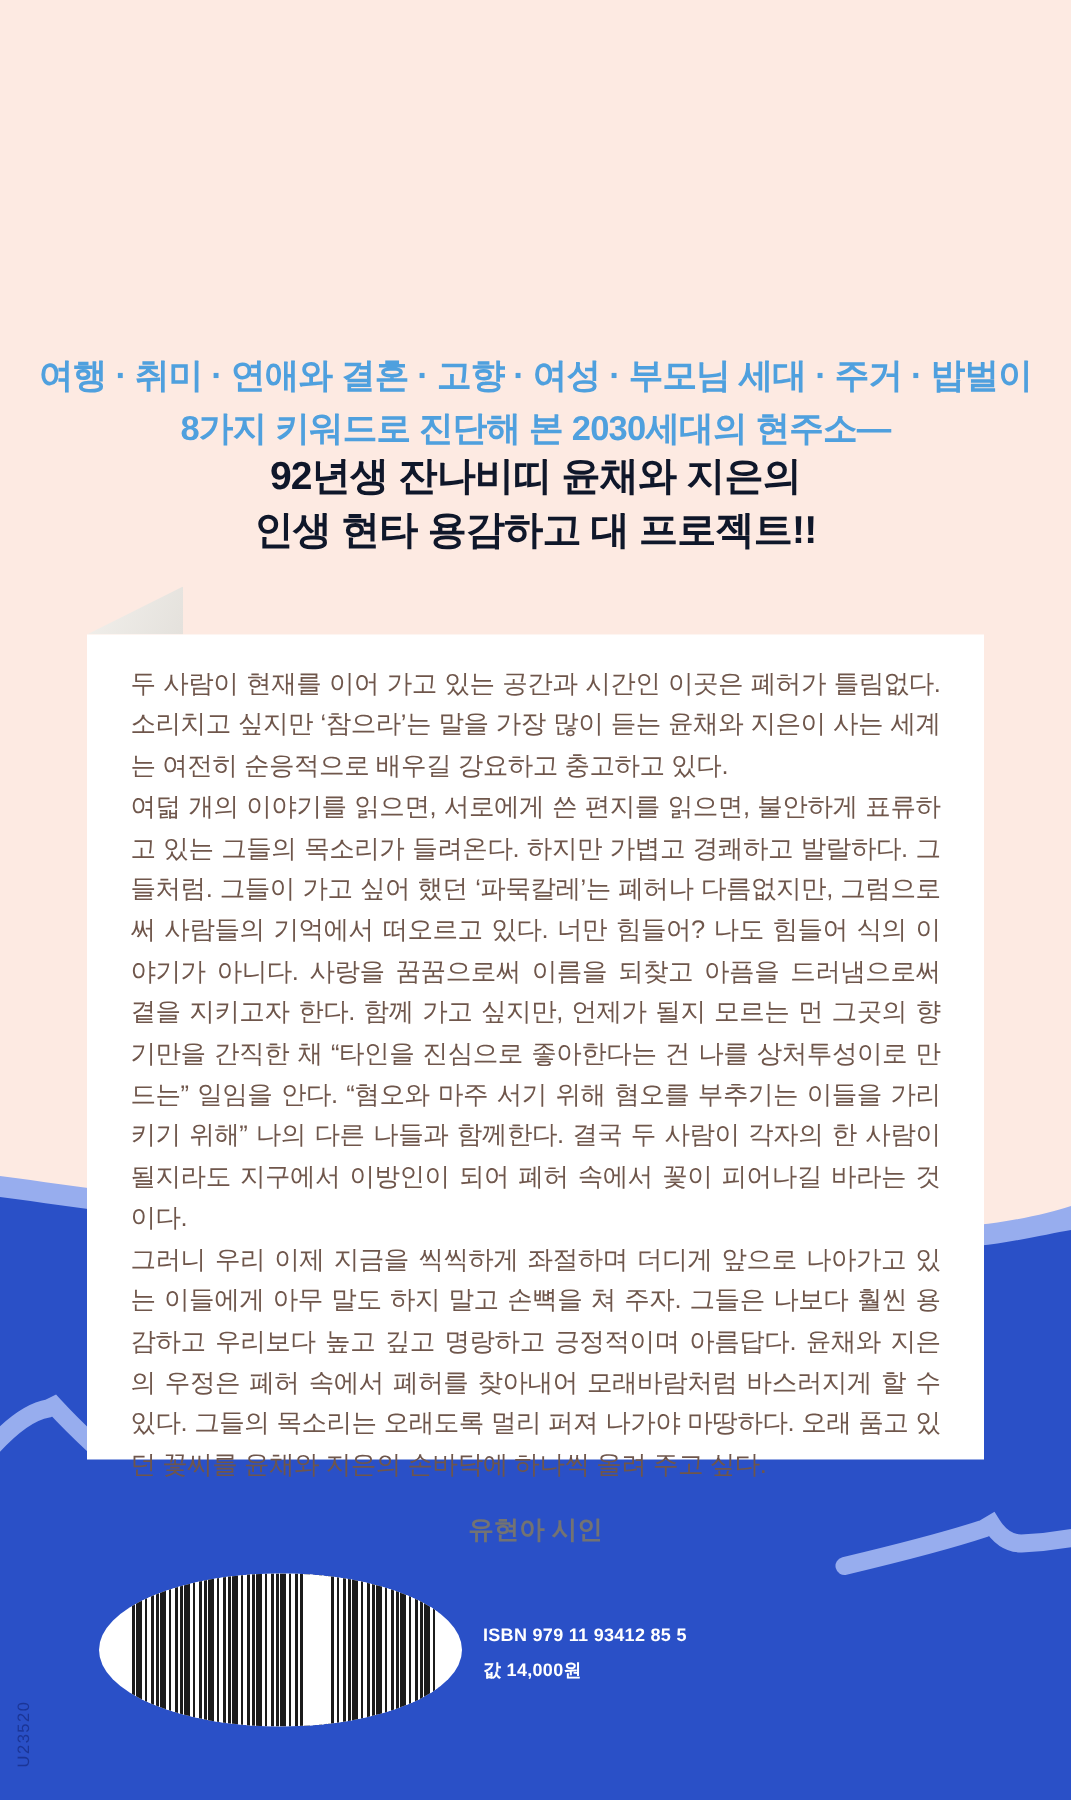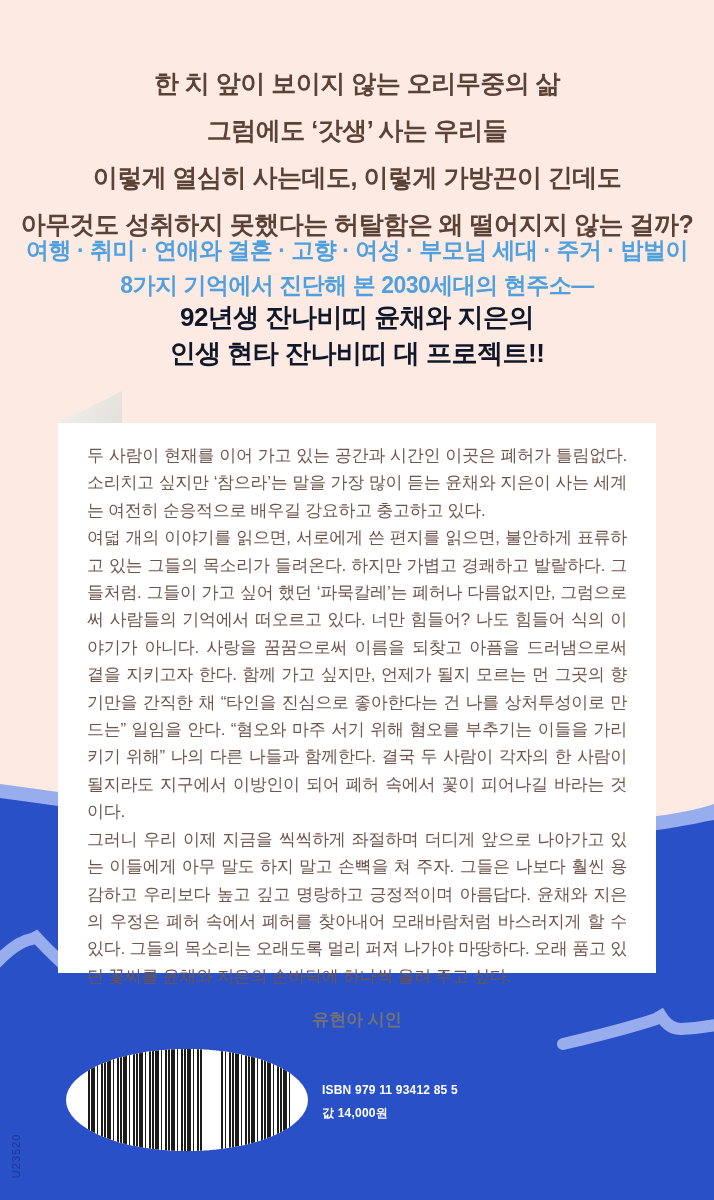--- a/index.html
+++ b/index.html
@@ -72,35 +72,29 @@
     position:absolute;left:-14px;top:1150px;color:rgba(8,20,90,0.45);
     font-size:11px;letter-spacing:1px;transform:rotate(-90deg);
     transform-origin:center;width:60px;text-align:center;
   }
 </style>
 </head>
 <body>
 
 <div id="page">
 
-  <div class="headline">
-    <div>한 치 앞이 보이지 않는 오리무중의 삶</div>
-    <div>그럼에도 ‘갓생’ 사는 우리들</div>
-    <div>이렇게 열심히 사는데도, 이렇게 가방끈이 긴데도</div>
-    <div>아무것도 성취하지 못했다는 허탈함은 왜 떨어지지 않는 걸까?</div>
-  </div>
 
   <div class="keywords">
     <div>여행 · 취미 · 연애와 결혼 · 고향 · 여성 · 부모님 세대 · 주거 · 밥벌이</div>
-    <div>8가지 기억에서 진단해 본 2030세대의 현주소—</div>
+    <div>8가지 키워드로 진단해 본 2030세대의 현주소—</div>
   </div>
 
   <div class="tagline">
     <div>92년생 잔나비띠 윤채와 지은의</div>
-    <div>인생 현타 잔나비띠 대 프로젝트!!</div>
+    <div>인생 현타 용감하고 대 프로젝트!!</div>
   </div>
 
   <svg class="sea" width="714" height="430" viewBox="0 0 714 430" aria-hidden="true">
     <path fill="#97adee" d="M0,14 C60,22 110,30 190,36 C300,44 390,40 480,44 C570,49 630,50 665,45 C685,42 702,38 714,34 L714,430 L0,430 Z"></path>
     <path fill="#2a50c7" d="M0,28 C60,36 110,44 190,50 C300,58 390,54 480,58 C570,63 630,64 665,59 C685,56 702,52 714,50 L714,430 L0,430 Z"></path>
     <path class="wavestroke" d="M-10,200 Q14,172 32,169 L36,167 Q47,179 62,193"></path>
     <path class="wavestroke" d="M563,274 C605,264 638,255 656,249 L661,246 Q669,259 681,259 Q699,258 716,255"></path>
   </svg>
 
   <div class="fold"></div>

